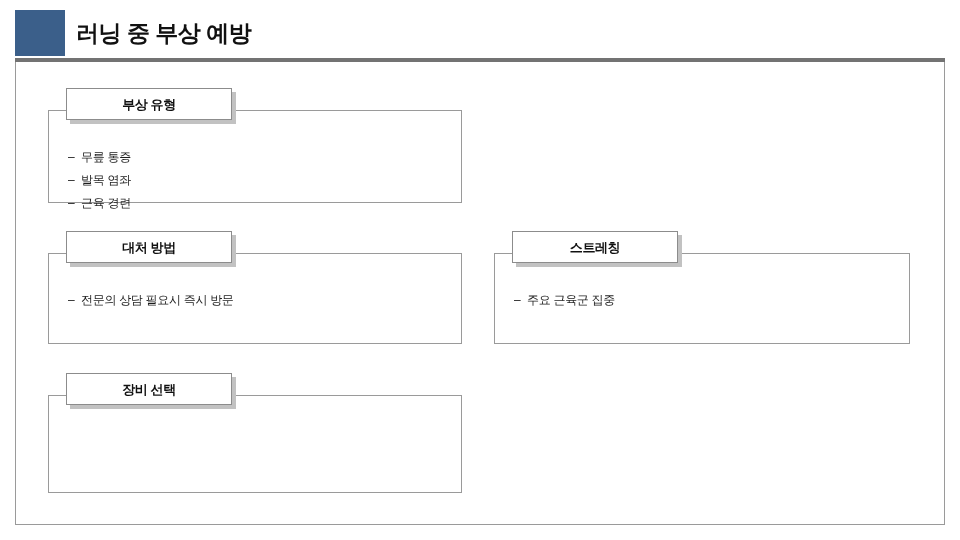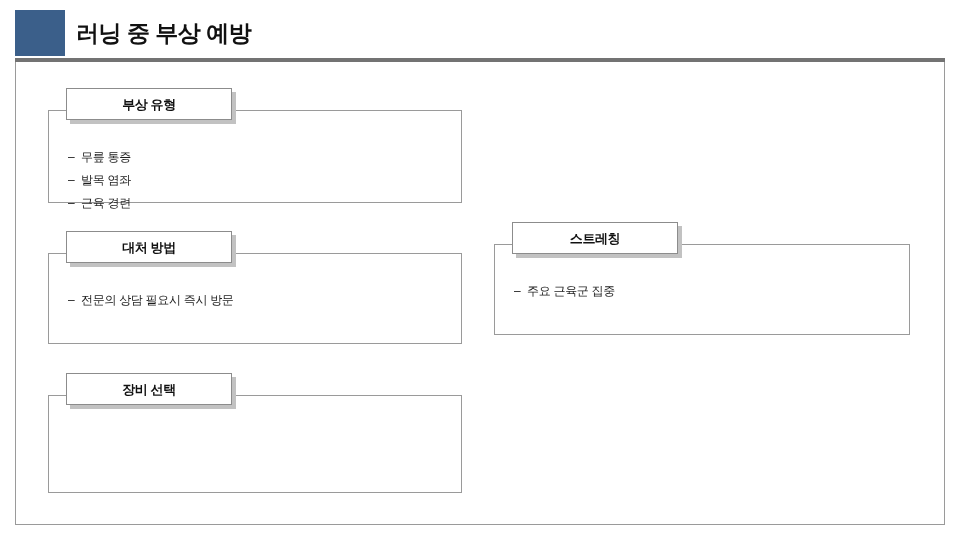--- a/index.html
+++ b/index.html
@@ -153,21 +153,21 @@
   <div class="card" style="left:48px; top:231px; width:383px; height:113px;">
     <div class="card-body" style="width:414px; height:91px;"></div>
     <div class="card-header">
       <span class="card-header-label">대처 방법</span>
     </div>
     <ul class="card-bullets">
       <li class="bullet"><span class="bullet-dash">–</span><span>전문의 상담 필요시 즉시 방문</span></li>
     </ul>
   </div>
 
-  <div class="card" style="left:494px; top:222px; width:416px; height:113px;">
+  <div class="card" style="left:494px; top:231px; width:416px; height:113px;">
     <div class="card-body" style="width:416px; height:91px;"></div>
     <div class="card-header">
       <span class="card-header-label">스트레칭</span>
     </div>
     <ul class="card-bullets">
       <li class="bullet"><span class="bullet-dash">–</span><span>주요 근육군 집중</span></li>
     </ul>
   </div>
 
   <div class="card" style="left:48px; top:373px; width:414px; height:120px;padding-left:31px;">

